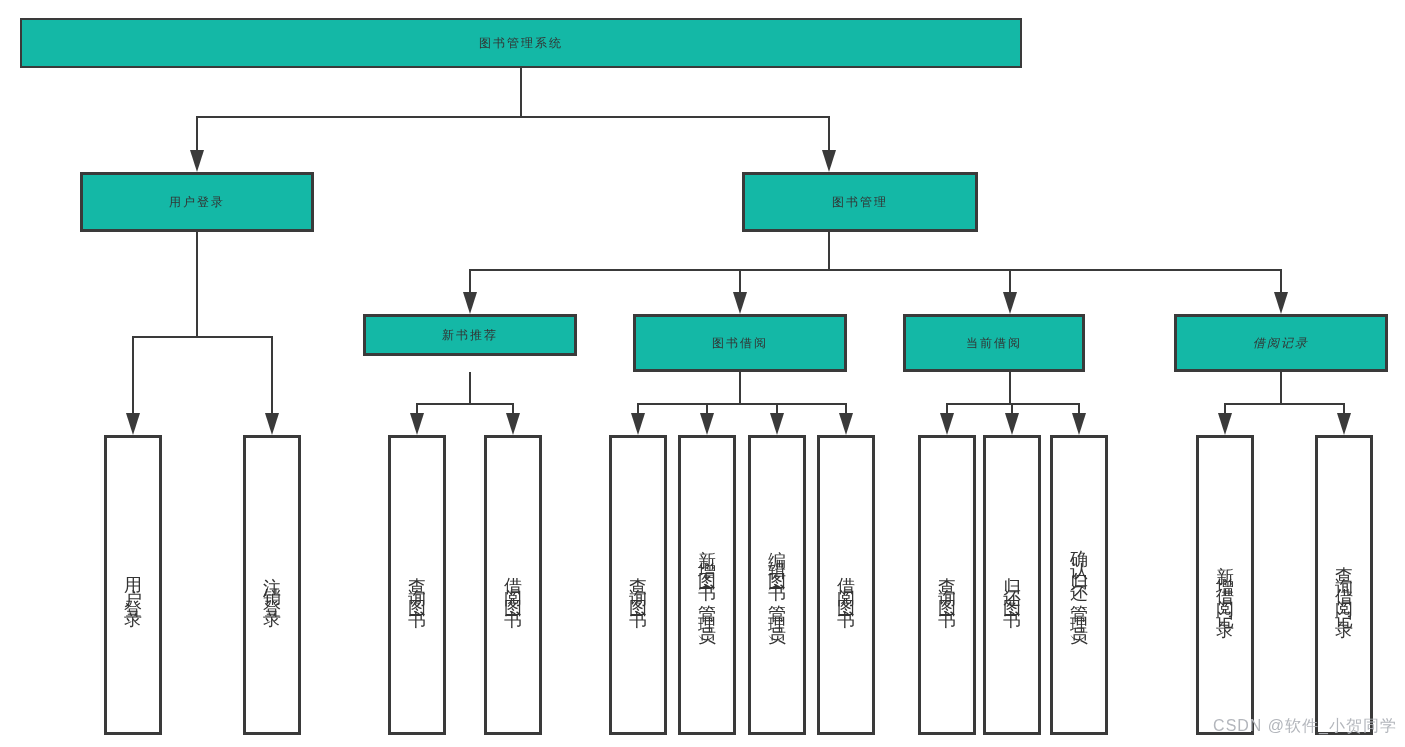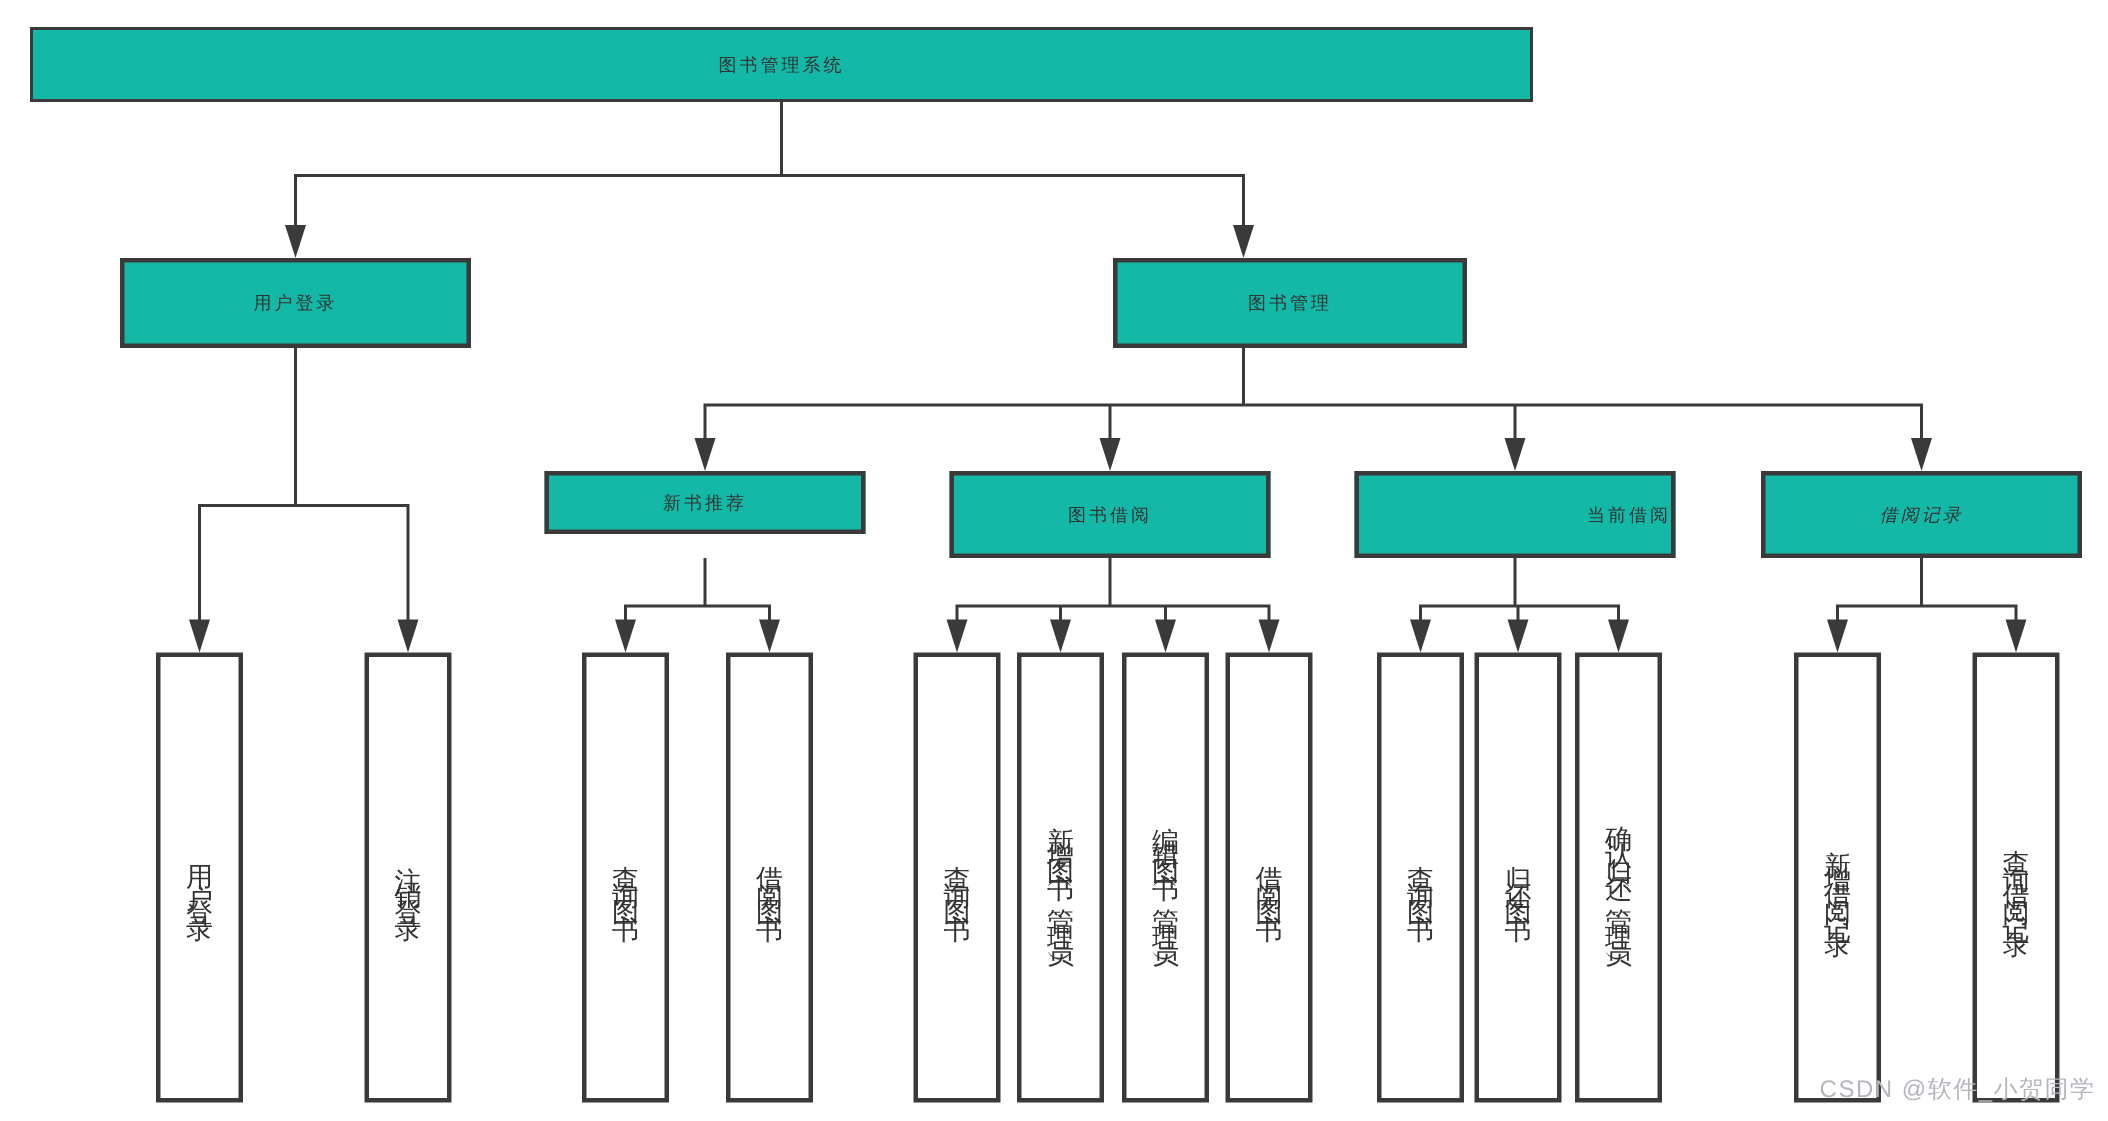--- a/index.html
+++ b/index.html
@@ -125,21 +125,21 @@
   <div class="node" style="left:711px;top:172px;width:236px;height:60px;margin-left:31px;">
     <span>图书管理</span>
   </div>
 
   <div class="node" style="left:363px;top:314px;width:214px;height:42px;">
     <span>新书推荐</span>
   </div>
   <div class="node" style="left:633px;top:314px;width:214px;height:58px;">
     <span>图书借阅</span>
   </div>
-  <div class="node" style="left:903px;top:314px;width:214px;height:58px;justify-content:flex-end;">
+  <div class="node" style="left:903px;top:314px;width:182px;height:58px;">
     <span>当前借阅</span>
   </div>
   <div class="node" style="left:1174px;top:314px;width:214px;height:58px;font-style:italic;">
     <span>借阅记录</span>
   </div>
 
   <div class="leaf" style="left:104px;">
     <span class="vtext">用户登录</span>
   </div>
   <div class="leaf" style="left:243px;">

